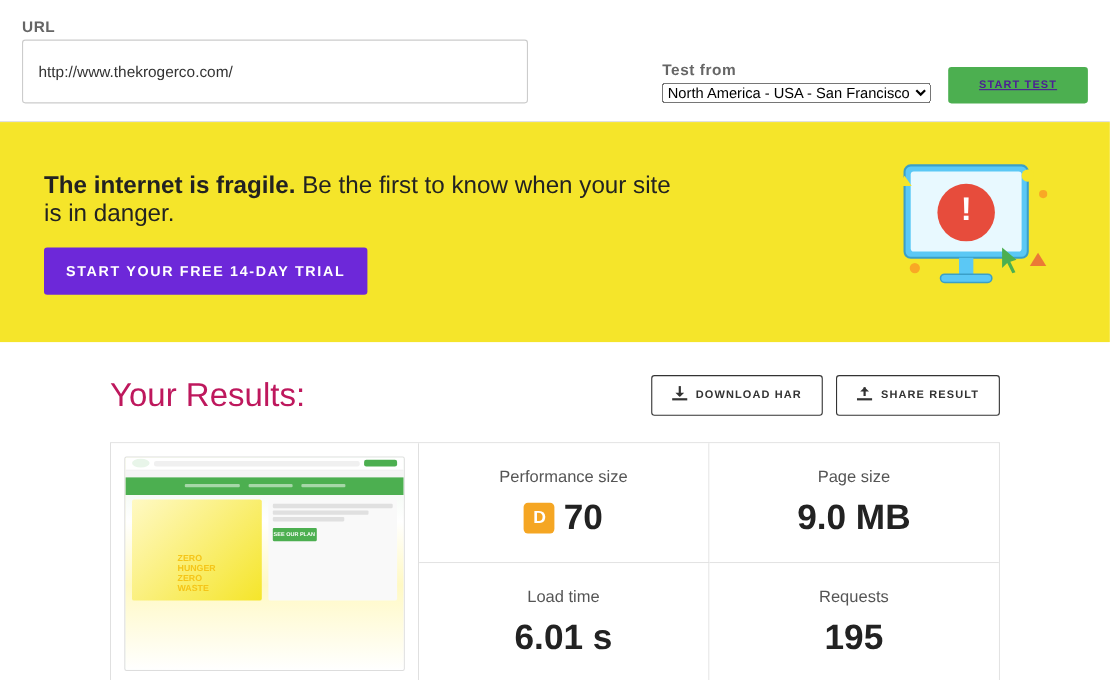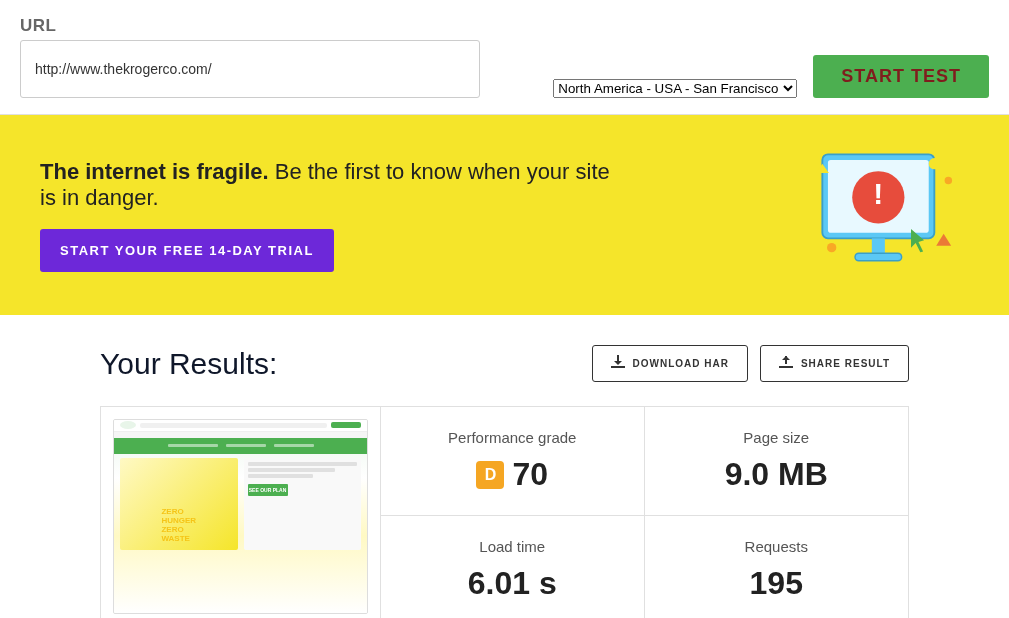--- a/index.html
+++ b/index.html
@@ -13,48 +13,49 @@
       background: #fff;
       gap: 16px;
       border-bottom: 1px solid #e0e0e0;
     }
     .top-bar .field-group {
       display: flex;
       flex-direction: column;
       gap: 4px;
     }
     .top-bar .field-group label {
-      font-size: 17px;
+      font-size: 14px;
       color: #666;
       font-weight: 600;
       letter-spacing: 0.5px;
     }
     .url-input-wrapper {
       flex: 1;
     }
     .url-input-wrapper input {
       width: 460px;
       padding: 20px 14px;
       border: 1px solid #ccc;
       border-radius: 3px;
       font-size: 14px;
       color: #333;
       outline: none;
     }
     .start-test-btn {
       padding: 11px 28px;
       background: #4CAF50;
-      color: #7f1d1d;
+      color: #4c1d95;
       border: none;
       border-radius: 3px;
-      font-size: 18px;
+      font-size: 10px;
       font-weight: 700;
       letter-spacing: 1px;
       cursor: pointer;
       white-space: nowrap;
+      text-decoration: underline;
     }
 
     
     .banner {
       background: #f5e52a;
       padding: 30px 40px;
       display: flex;
       align-items: center;
       justify-content: space-between;
       min-height: 160px;
@@ -106,21 +107,21 @@
     }
     .results-header {
       display: flex;
       align-items: center;
       justify-content: space-between;
       margin-bottom: 24px;
     }
     .results-title {
       font-size: 30px;
       font-weight: 400;
-      color: #0f172a;
+      color: #be185d;
     }
     .results-actions {
       display: flex;
       gap: 12px;
     }
     .action-btn {
       display: flex;
       align-items: center;
       gap: 8px;
       padding: 9px 18px;
@@ -221,20 +222,21 @@
 </head>
 <body>
 
 <div class="top-bar">
   <div class="field-group url-input-wrapper">
     <label>URL</label>
     <input type="text" value="http://www.thekrogerco.com/" style="">
   </div>
 
   <div class="field-group">
+    <label>Test from</label>
     <select>
       <option>North America - USA - San Francisco</option>
       <option>North America - USA - New York</option>
       <option>Europe - UK - London</option>
       <option>Asia - Japan - Tokyo</option>
     </select>
   </div>
 
   <button class="start-test-btn">START TEST</button>
 </div>
@@ -330,21 +332,21 @@
               <div style="background:#e0e0e0;height:4px;margin-bottom:2px;width:80%;border-radius:1px;"></div>
               <div style="background:#e0e0e0;height:4px;margin-bottom:6px;width:60%;border-radius:1px;"></div>
               <div style="background:#4CAF50;height:12px;width:40px;border-radius:1px;display:flex;align-items:center;justify-content:center;color:#fff;font-size:5px;font-weight:700;">SEE OUR PLAN</div>
             </div>
           </div>
         </div>
       </div>
     </div>
 
     <div class="metric-cell">
-      <div class="metric-label">Performance grade</div>
+      <div class="metric-label">Performance size</div>
       <div class="metric-value">
         <div class="grade-badge">D</div>
         <span>70</span>
       </div>
     </div>
 
     <div class="metric-cell">
       <div class="metric-label">Page size</div>
       <div class="metric-value">9.0 MB</div>
     </div>

